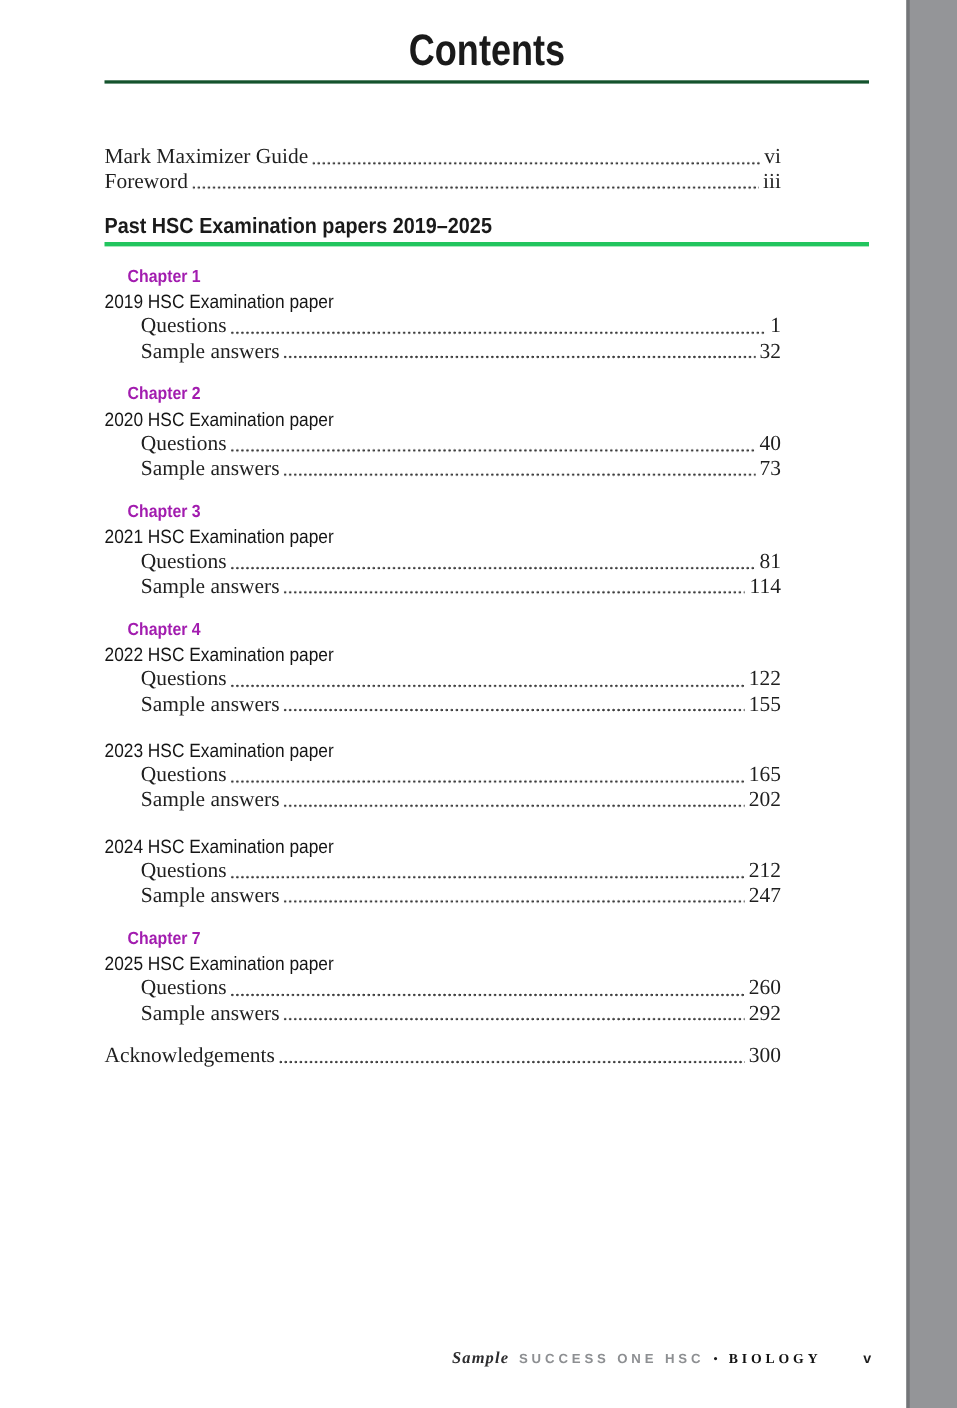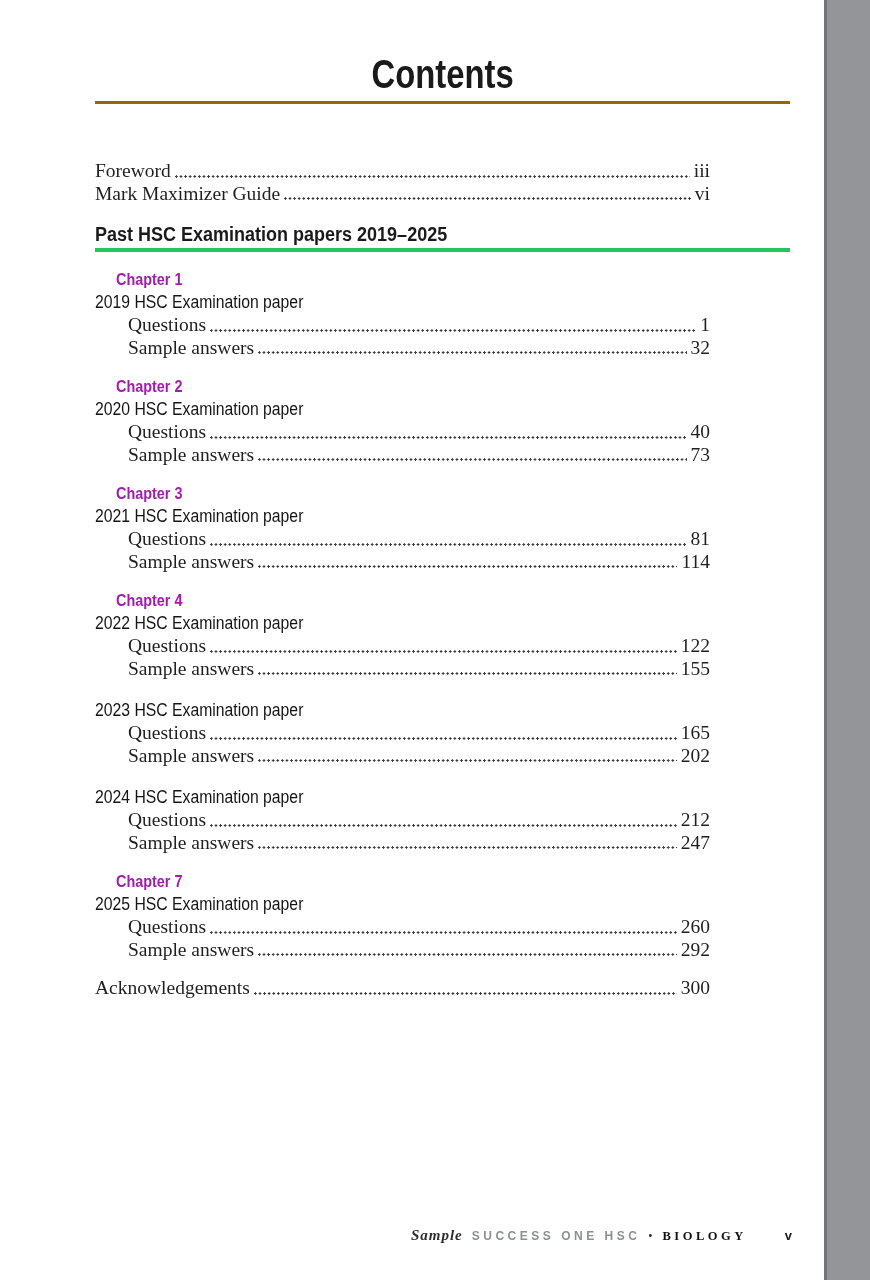--- a/index.html
+++ b/index.html
@@ -8,21 +8,21 @@
     font-family:"Liberation Serif", serif; color:#1c1c1c; overflow:hidden;
   }
   .side-bar {
     position:absolute; top:0; right:0; width:43px; height:1280px;
     background:#949598; border-left:3px solid #737578;
   }
   .content { position:absolute; left:95px; top:0; width:695px; }
 
   
   .title-wrap {
-    padding-top:52px; padding-bottom:5px; border-bottom:3px solid #a16207;
+    padding-top:24px; padding-bottom:5px; border-bottom:3px solid #14532d;
     text-align:center;
   }
   .title-text {
     display:inline-block; font-family:"Liberation Sans", sans-serif;
     font-weight:bold; font-size:40px; line-height:44px; color:#1a1a1a;
     transform:scaleX(0.82); transform-origin:center;
     letter-spacing:0px;
   }
 
   
@@ -95,28 +95,28 @@
 <div class="side-bar"></div>
 
 <div class="content">
 
   <div class="title-wrap">
     <span class="title-text">Contents</span>
   </div>
 
   <div class="front-matter">
     <div class="toc-row">
+      <span>Mark Maximizer Guide</span>
+      <span class="leader"></span>
+      <span class="pagenum">vi</span>
+    </div>
+    <div class="toc-row">
       <span>Foreword</span>
       <span class="leader"></span>
       <span class="pagenum">iii</span>
-    </div>
-    <div class="toc-row">
-      <span>Mark Maximizer Guide</span>
-      <span class="leader"></span>
-      <span class="pagenum">vi</span>
     </div>
   </div>
 
   <div class="section-heading">
     <span class="section-heading-text">Past HSC Examination papers 2019–2025</span>
   </div>
 
   <div class="chapter-block">
     <div class="chapter-label"><span class="cond">Chapter 1</span></div>
     <div class="chapter-title"><span class="cond">2019 HSC Examination paper</span></div>

